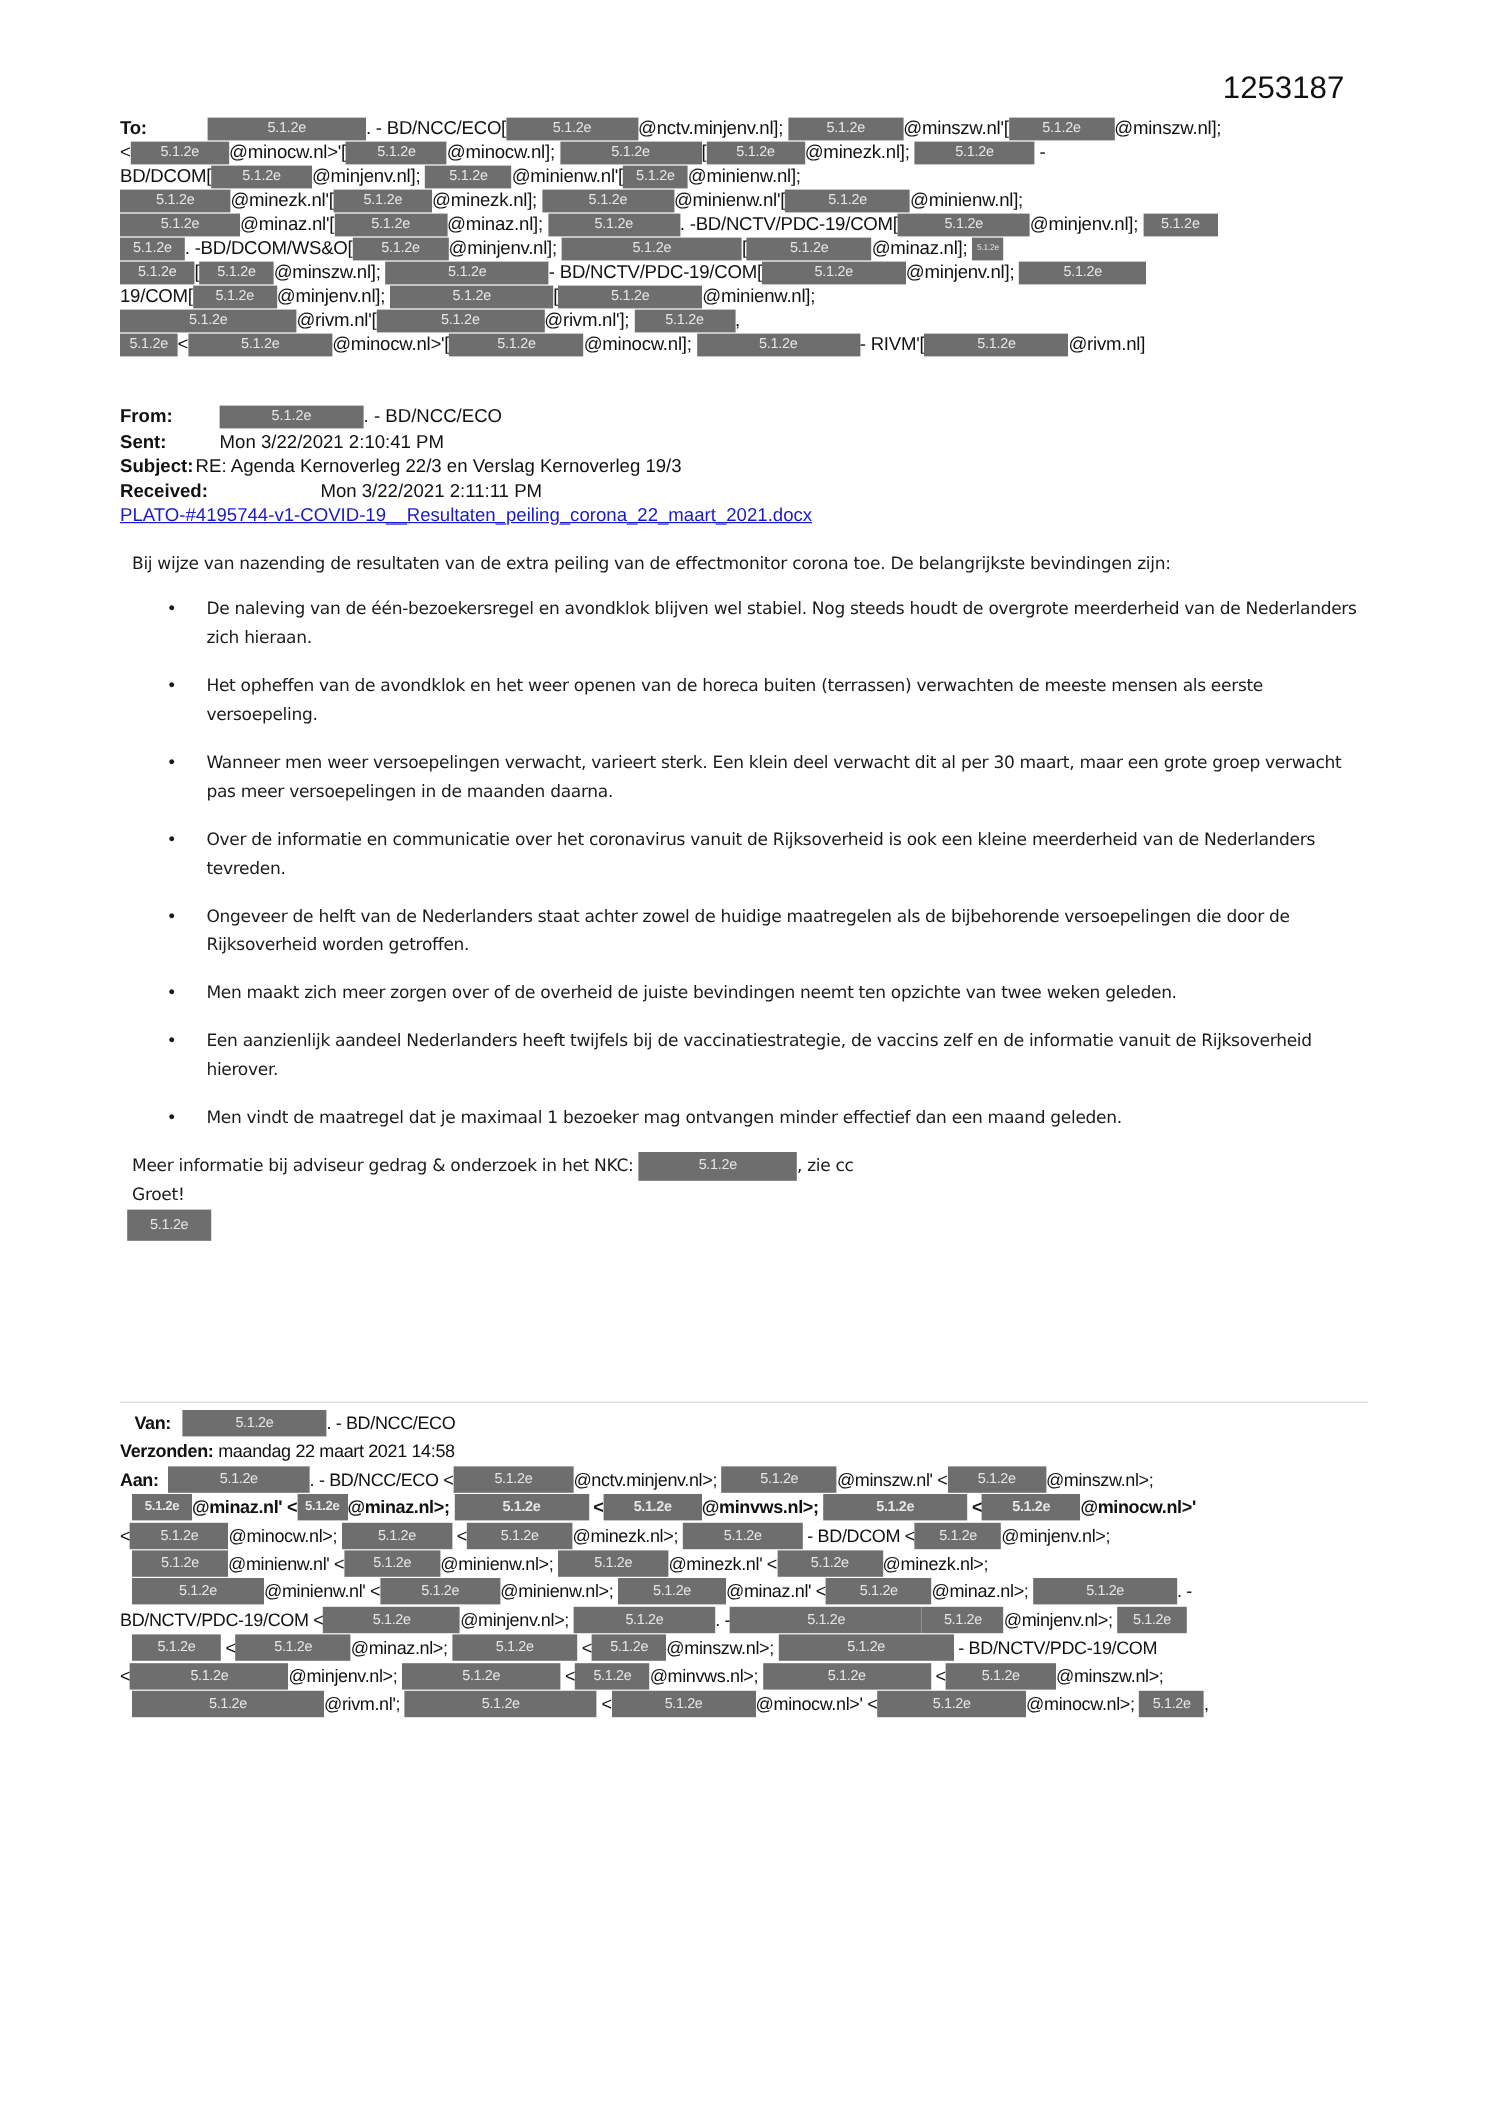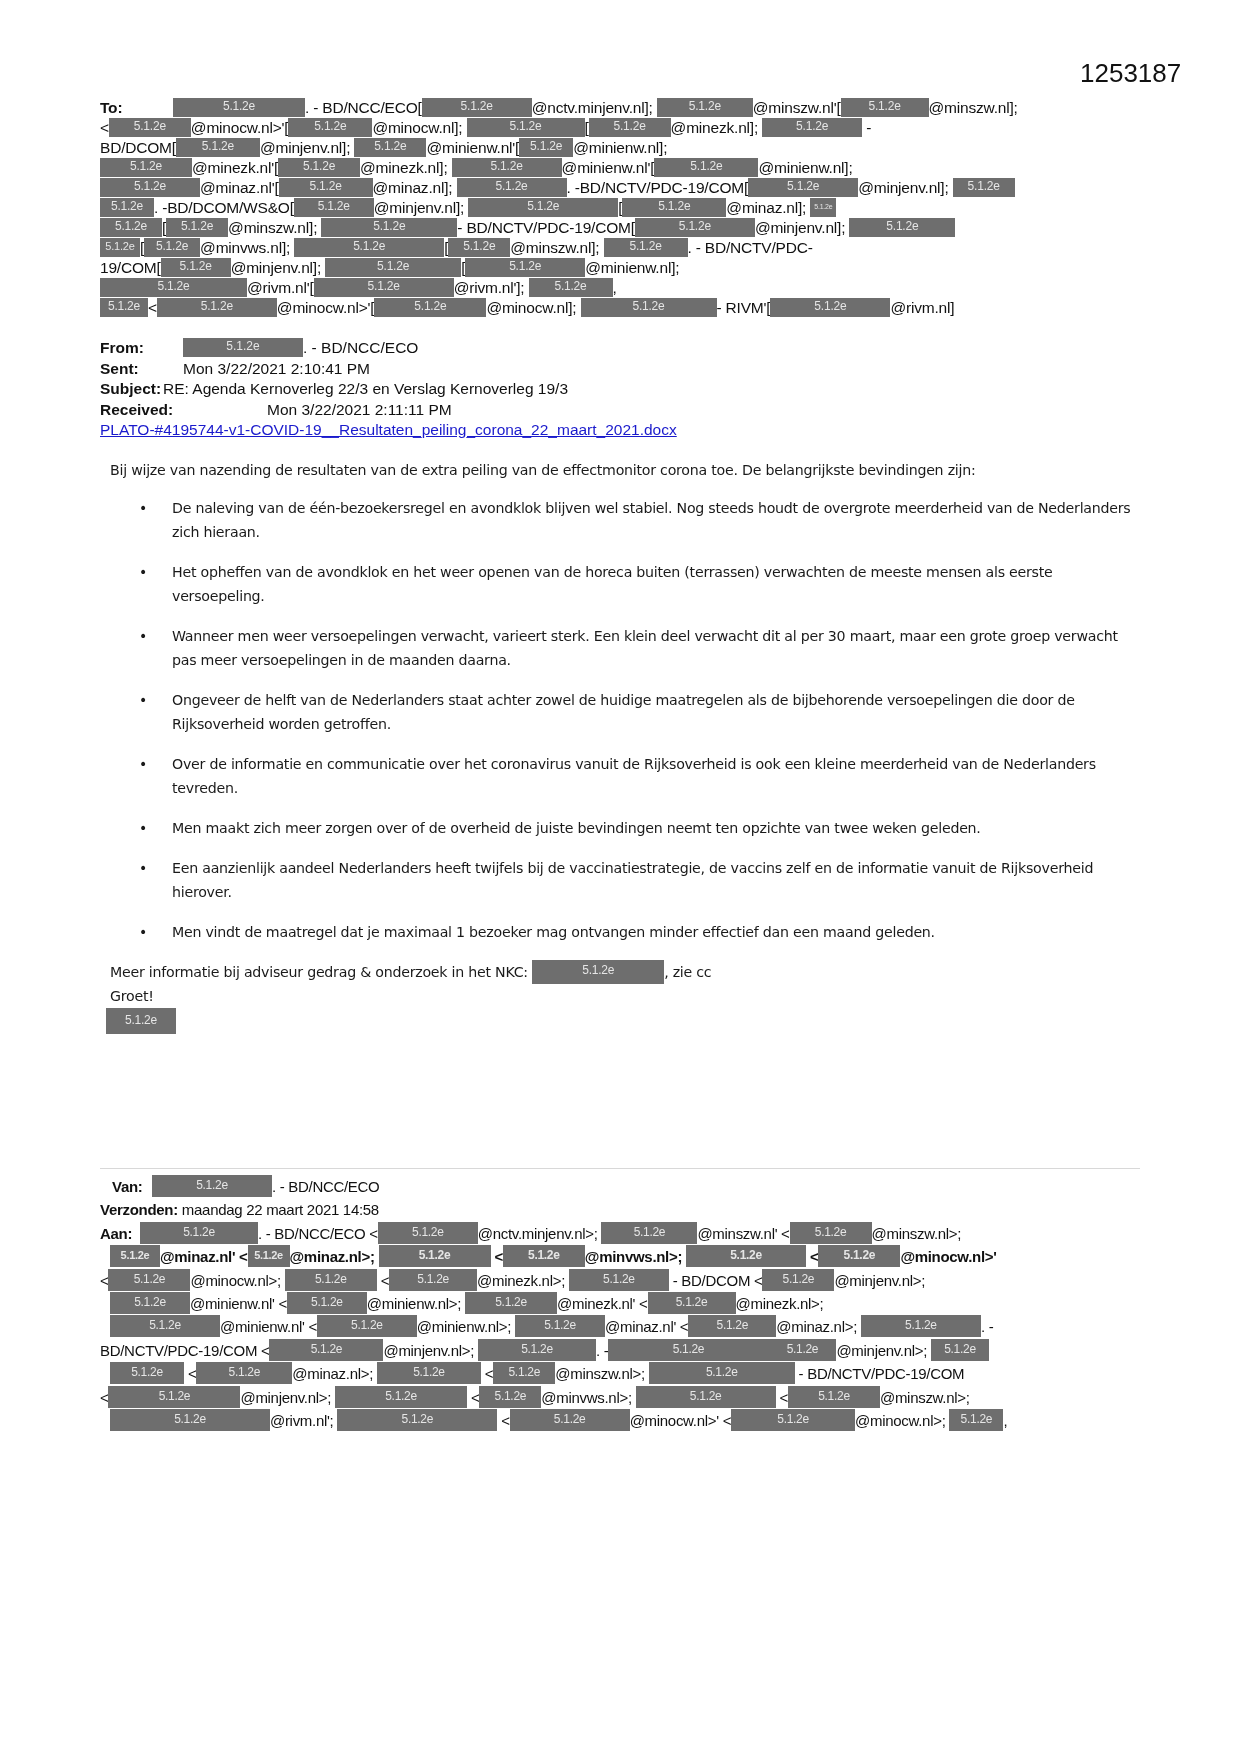--- a/index.html
+++ b/index.html
@@ -1,17 +1,17 @@
 <!DOCTYPE html>
 <html><head>
 <meta charset="utf-8">
 <style>
   html, body { margin:0; padding:0; background:#ffffff; }
   body { width:1241px; height:1754px; position:relative; overflow:hidden; color:#111; }
-  .docnum { position:absolute; left:1080px; top:58px; font-family:"Liberation Sans", sans-serif; font-size:26px; color:#111; }
+  .docnum { position:absolute; left:1019px; top:58px; font-family:"Liberation Sans", sans-serif; font-size:26px; color:#111; }
   .hdr { position:absolute; left:100px; top:98px; width:1060px; font-family:"Liberation Sans", sans-serif; font-size:15.5px; line-height:20px; letter-spacing:-0.2px; }
   .hdr .line { white-space:nowrap; height:20px; }
   .lbl { font-weight:bold; display:inline-block; }
   .r { display:inline-block; background:#6e6e6e; color:#e6e6e6; font-family:"Liberation Sans", sans-serif; font-size:12px; text-align:center; height:19px; line-height:17px; vertical-align:top; }
   .r.s { font-size:11px; }
   .r.xs { font-size:7px; }
   .u { text-decoration:none; }
   .meta { position:absolute; left:100px; top:338px; font-family:"Liberation Sans", sans-serif; font-size:15.5px; line-height:20.5px; }
   .meta .row { white-space:nowrap; }
   .meta a { color:#1a1acc; text-decoration:underline; }
@@ -50,23 +50,20 @@
   <div class="line">
     <span class="r" style="width:100px">5.1.2e</span><span>@minaz.nl'[</span><span class="r" style="width:94px">5.1.2e</span><span>@minaz.nl];</span> <span class="r" style="width:110px">5.1.2e</span><span>. -BD/NCTV/PDC-19/COM[</span><span class="r" style="width:110px">5.1.2e</span><span>@minjenv.nl];</span> <span class="r" style="width:62px">5.1.2e</span>
   </div>
   <div class="line">
     <span class="r" style="width:54px">5.1.2e</span><span>. -BD/DCOM/WS&amp;O[</span><span class="r" style="width:80px">5.1.2e</span><span>@minjenv.nl];</span> <span class="r" style="width:150px">5.1.2e</span><span>[</span><span class="r" style="width:104px">5.1.2e</span><span>@minaz.nl];</span> <span class="r xs" style="width:26px">5.1.2e</span>
   </div>
   <div class="line">
     <span class="r" style="width:62px">5.1.2e</span><span>[</span><span class="r" style="width:62px">5.1.2e</span><span>@minszw.nl];</span> <span class="r" style="width:136px">5.1.2e</span><span>- BD/NCTV/PDC-19/COM[</span><span class="r" style="width:120px">5.1.2e</span><span>@minjenv.nl];</span> <span class="r" style="width:106px">5.1.2e</span>
   </div>
   <div class="line">
-    <span class="r s" style="width:40px">5.1.2e</span><span>[</span><span class="r" style="width:56px">5.1.2e</span><span>@minvws.nl];</span> <span class="r" style="width:150px">5.1.2e</span><span>[</span><span class="r" style="width:62px">5.1.2e</span><span>@minszw.nl];</span> <span class="r" style="width:84px">5.1.2e</span><span>. - BD/NCTV/PDC-</span>
-  </div>
-  <div class="line">
     <span>19/COM[</span><span class="r" style="width:70px">5.1.2e</span><span>@minjenv.nl];</span> <span class="r" style="width:136px">5.1.2e</span><span>[</span><span class="r" style="width:120px">5.1.2e</span><span>@minienw.nl];</span>
   </div>
   <div class="line">
     <span class="r" style="width:147px">5.1.2e</span><span>@rivm.nl'[</span><span class="r" style="width:140px">5.1.2e</span><span>@rivm.nl'];</span> <span class="r" style="width:84px">5.1.2e</span><span>,</span>
   </div>
   <div class="line">
     <span class="r" style="width:48px">5.1.2e</span><span>&lt;</span><span class="r" style="width:120px">5.1.2e</span><span>@minocw.nl&gt;'[</span><span class="r" style="width:112px">5.1.2e</span><span>@minocw.nl];</span> <span class="r" style="width:136px">5.1.2e</span><span>- RIVM'[</span><span class="r" style="width:120px">5.1.2e</span><span>@rivm.nl]</span>
   </div>
 </div>
 
@@ -87,22 +84,22 @@
     <a>PLATO-#4195744-v1-COVID-19__Resultaten_peiling_corona_22_maart_2021.docx</a>
   </div>
 </div>
 
 <div class="body">
   <p class="intro">Bij wijze van nazending de resultaten van de extra peiling van de effectmonitor corona toe. De belangrijkste bevindingen zijn:</p>
   <ul class="bullets">
     <li>De naleving van de één-bezoekersregel en avondklok blijven wel stabiel. Nog steeds houdt de overgrote meerderheid van de Nederlanders zich hieraan.</li>
     <li>Het opheffen van de avondklok en het weer openen van de horeca buiten (terrassen) verwachten de meeste mensen als eerste versoepeling.</li>
     <li>Wanneer men weer versoepelingen verwacht, varieert sterk. Een klein deel verwacht dit al per 30 maart, maar een grote groep verwacht pas meer versoepelingen in de maanden daarna.</li>
+    <li>Over de informatie en communicatie over het coronavirus vanuit de Rijksoverheid is ook een kleine meerderheid van de Nederlanders tevreden.</li>
     <li>Ongeveer de helft van de Nederlanders staat achter zowel de huidige maatregelen als de bijbehorende versoepelingen die door de Rijksoverheid worden getroffen.</li>
-    <li>Over de informatie en communicatie over het coronavirus vanuit de Rijksoverheid is ook een kleine meerderheid van de Nederlanders tevreden.</li>
     <li>Men maakt zich meer zorgen over of de overheid de juiste bevindingen neemt ten opzichte van twee weken geleden.</li>
     <li>Een aanzienlijk aandeel Nederlanders heeft twijfels bij de vaccinatiestrategie, de vaccins zelf en de informatie vanuit de Rijksoverheid hierover.</li>
     <li>Men vindt de maatregel dat je maximaal 1 bezoeker mag ontvangen minder effectief dan een maand geleden.</li>
   </ul>
   <p class="closing">
     <span>Meer informatie bij adviseur gedrag &amp; onderzoek in het NKC:</span>
     <span class="r" style="width:132px;height:24px;line-height:20px;">5.1.2e</span><span>, zie cc</span>
   </p>
   <p class="groet">Groet!</p>
   <p class="sig" style="margin-left:-4px;">

